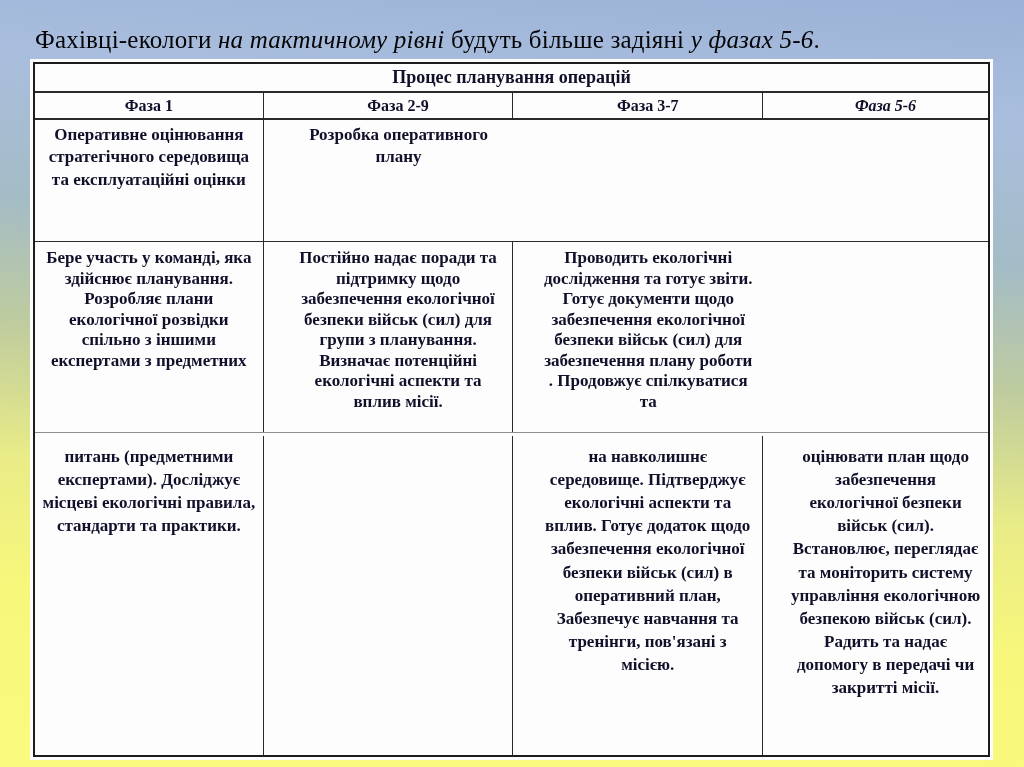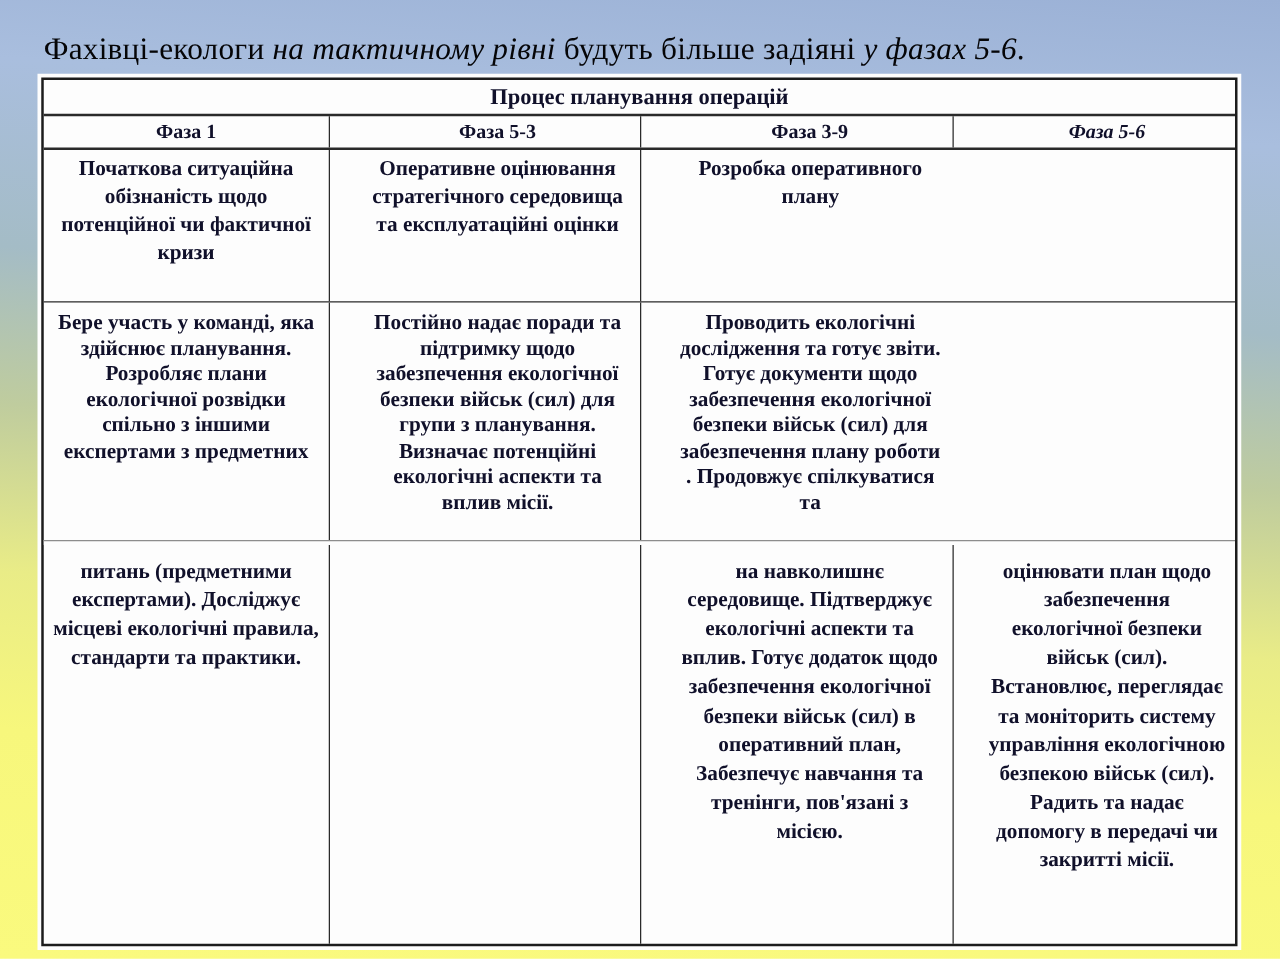--- a/index.html
+++ b/index.html
@@ -129,27 +129,26 @@
   <span>Фахівці-екологи </span><span class="it">на тактичному рівні</span><span> будуть більше задіяні </span><span class="it">у фазах 5-6</span><span>.</span>
 </div>
 
 <div class="table-card">
   <div class="ptable">
 
     <div class="caption-row">Процес планування операцій</div>
 
     <div class="grid-row phase-row">
       <div class="phase-cell">Фаза 1</div>
-      <div class="phase-cell">Фаза 5-3</div>
-      <div class="phase-cell">Фаза 3-9</div>
+      <div class="phase-cell">Фаза 2-9</div>
+      <div class="phase-cell">Фаза 3-7</div>
       <div class="phase-cell">Фаза 5-6</div>
     </div>
 
     <div class="grid-row row1">
-      <div class="cell">Початкова ситуаційна обізнаність щодо потенційної чи фактичної кризи</div>
       <div class="cell">Оперативне оцінювання стратегічного середовища та експлуатаційні оцінки</div>
       <div class="cell">Розробка оперативного плану</div>
     </div>
 
     <div class="grid-row row2-top">
       <div class="cell">Бере участь у команді, яка здійснює планування. Розробляє плани екологічної розвідки спільно з іншими експертами з предметних</div>
       <div class="cell">Постійно надає поради та підтримку щодо забезпечення екологічної безпеки військ (сил) для групи з планування. Визначає потенційні екологічні аспекти та вплив місії.</div>
       <div class="cell">Проводить екологічні дослідження та готує звіти. Готує документи щодо забезпечення екологічної безпеки військ (сил) для забезпечення плану роботи . Продовжує спілкуватися та</div>
     </div>
 

